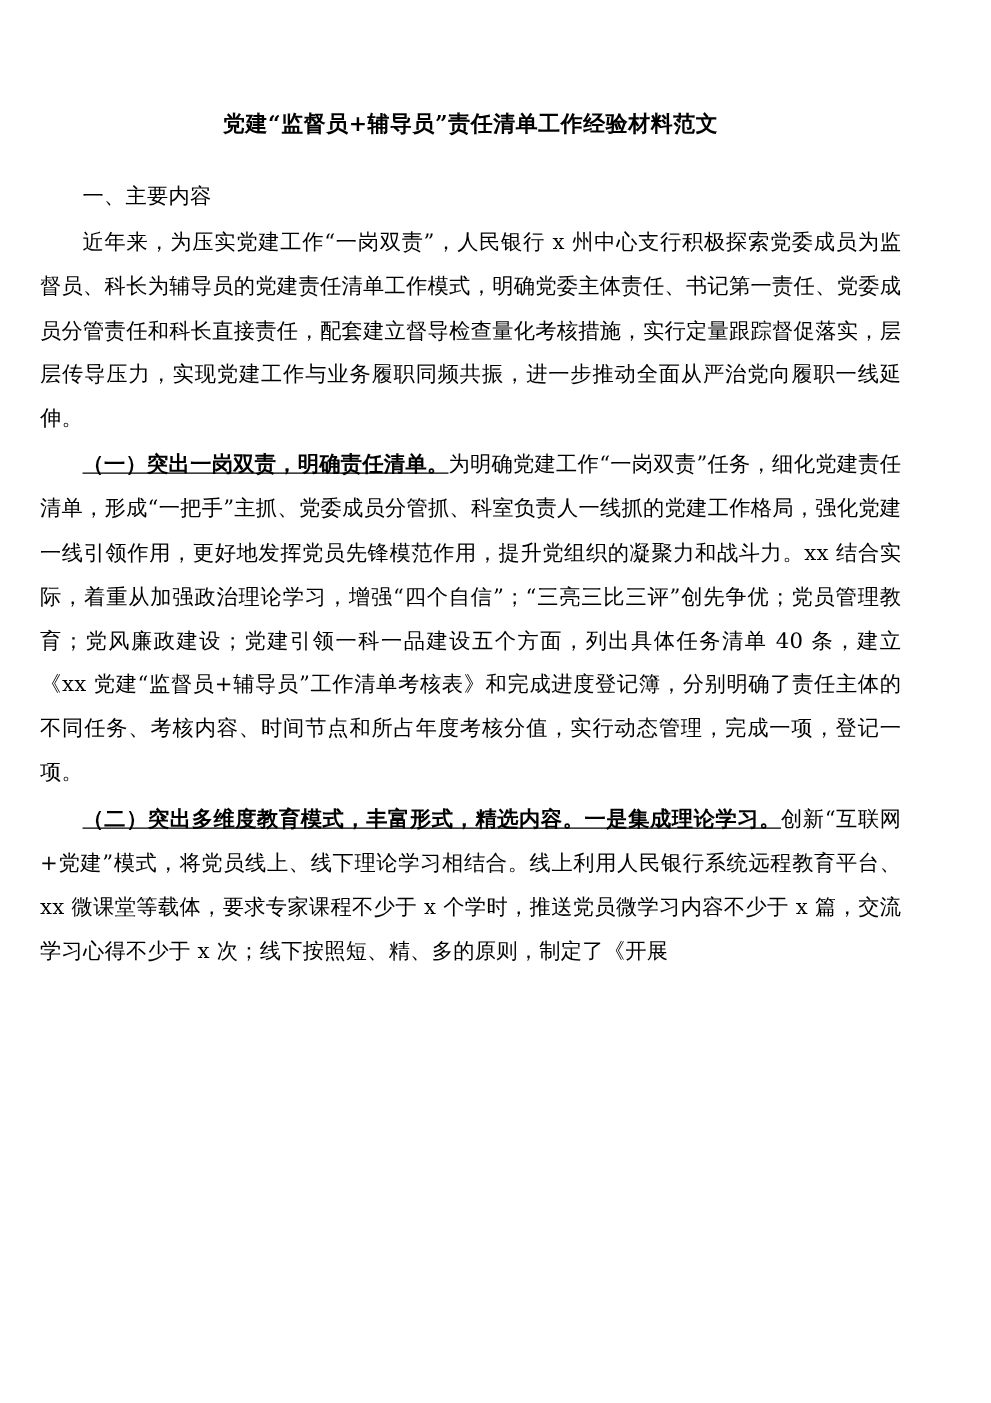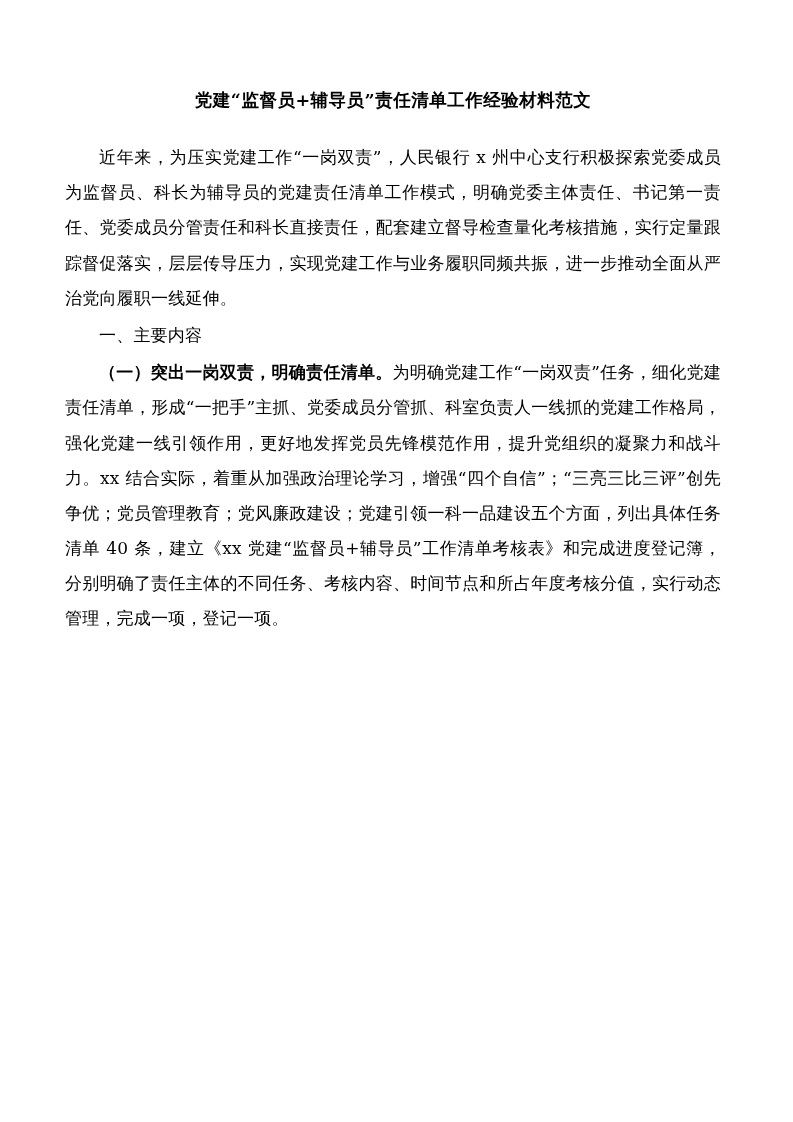--- a/index.html
+++ b/index.html
@@ -12,21 +12,21 @@
     height: 1122px;
     font-family: "DejaVu Serif", "Liberation Serif", serif;
     color: #000000;
     overflow: hidden;
   }
   .page {
     position: relative;
     width: 793px;
     height: 954px;
     box-sizing: border-box;
-    padding: 78px 72px 60px 65px;
+    padding: 78px 72px 60px 32px;
     background: #ffffff;
   }
   .doc-title {
     text-align: center;
     font-size: 17.5px;
     font-weight: bold;
     letter-spacing: 0.5px;
     margin: 8px 0 26px 0;
     line-height: 1.6;
   }
@@ -34,25 +34,27 @@
     font-size: 17px;
     line-height: 2.07;
     text-align: justify;
     text-justify: inter-ideograph;
     text-indent: 2em;
     margin: 0 0 2px 0;
     letter-spacing: 0.2px;
   }
   .para b {
     font-weight: bold;
+    text-decoration: underline;
   }
 </style>
 </head>
 <body>
 
 <div class="page">
   <div class="doc-title">党建“监督员+辅导员”责任清单工作经验材料范文</div>
   <div id="body-content">
+      <div class="para"><span>一、主要内容</span></div>
       <div class="para"><span>近年来，为压实党建工作“一岗双责”，人民银行 x 州中心支行积极探索党委成员为监督员、科长为辅导员的党建责任清单工作模式，明确党委主体责任、书记第一责任、党委成员分管责任和科长直接责任，配套建立督导检查量化考核措施，实行定量跟踪督促落实，层层传导压力，实现党建工作与业务履职同频共振，进一步推动全面从严治党向履职一线延伸。</span></div>
-      <div class="para"><span>一、主要内容</span></div>
       <div class="para"><b>（一）突出一岗双责，明确责任清单。</b><span>为明确党建工作“一岗双责”任务，细化党建责任清单，形成“一把手”主抓、党委成员分管抓、科室负责人一线抓的党建工作格局，强化党建一线引领作用，更好地发挥党员先锋模范作用，提升党组织的凝聚力和战斗力。xx 结合实际，着重从加强政治理论学习，增强“四个自信”；“三亮三比三评”创先争优；党员管理教育；党风廉政建设；党建引领一科一品建设五个方面，列出具体任务清单 40 条，建立《xx 党建“监督员+辅导员”工作清单考核表》和完成进度登记簿，分别明确了责任主体的不同任务、考核内容、时间节点和所占年度考核分值，实行动态管理，完成一项，登记一项。</span></div>
+      <div class="para"><b>（二）突出多维度教育模式，丰富形式，精选内容。一是集成理论学习。</b><span>创新“互联网+党建”模式，将党员线上、线下理论学习相结合。线上利用人民银行系统远程教育平台、xx 微课堂等载体，要求专家课程不少于 x 个学时，推送党员微学习内容不少于 x 篇，交流学习心得不少于 x 次；线下按照短、精、多的原则，制定了《开展</span></div>
     </div>
 </div>
 
 </body></html>

